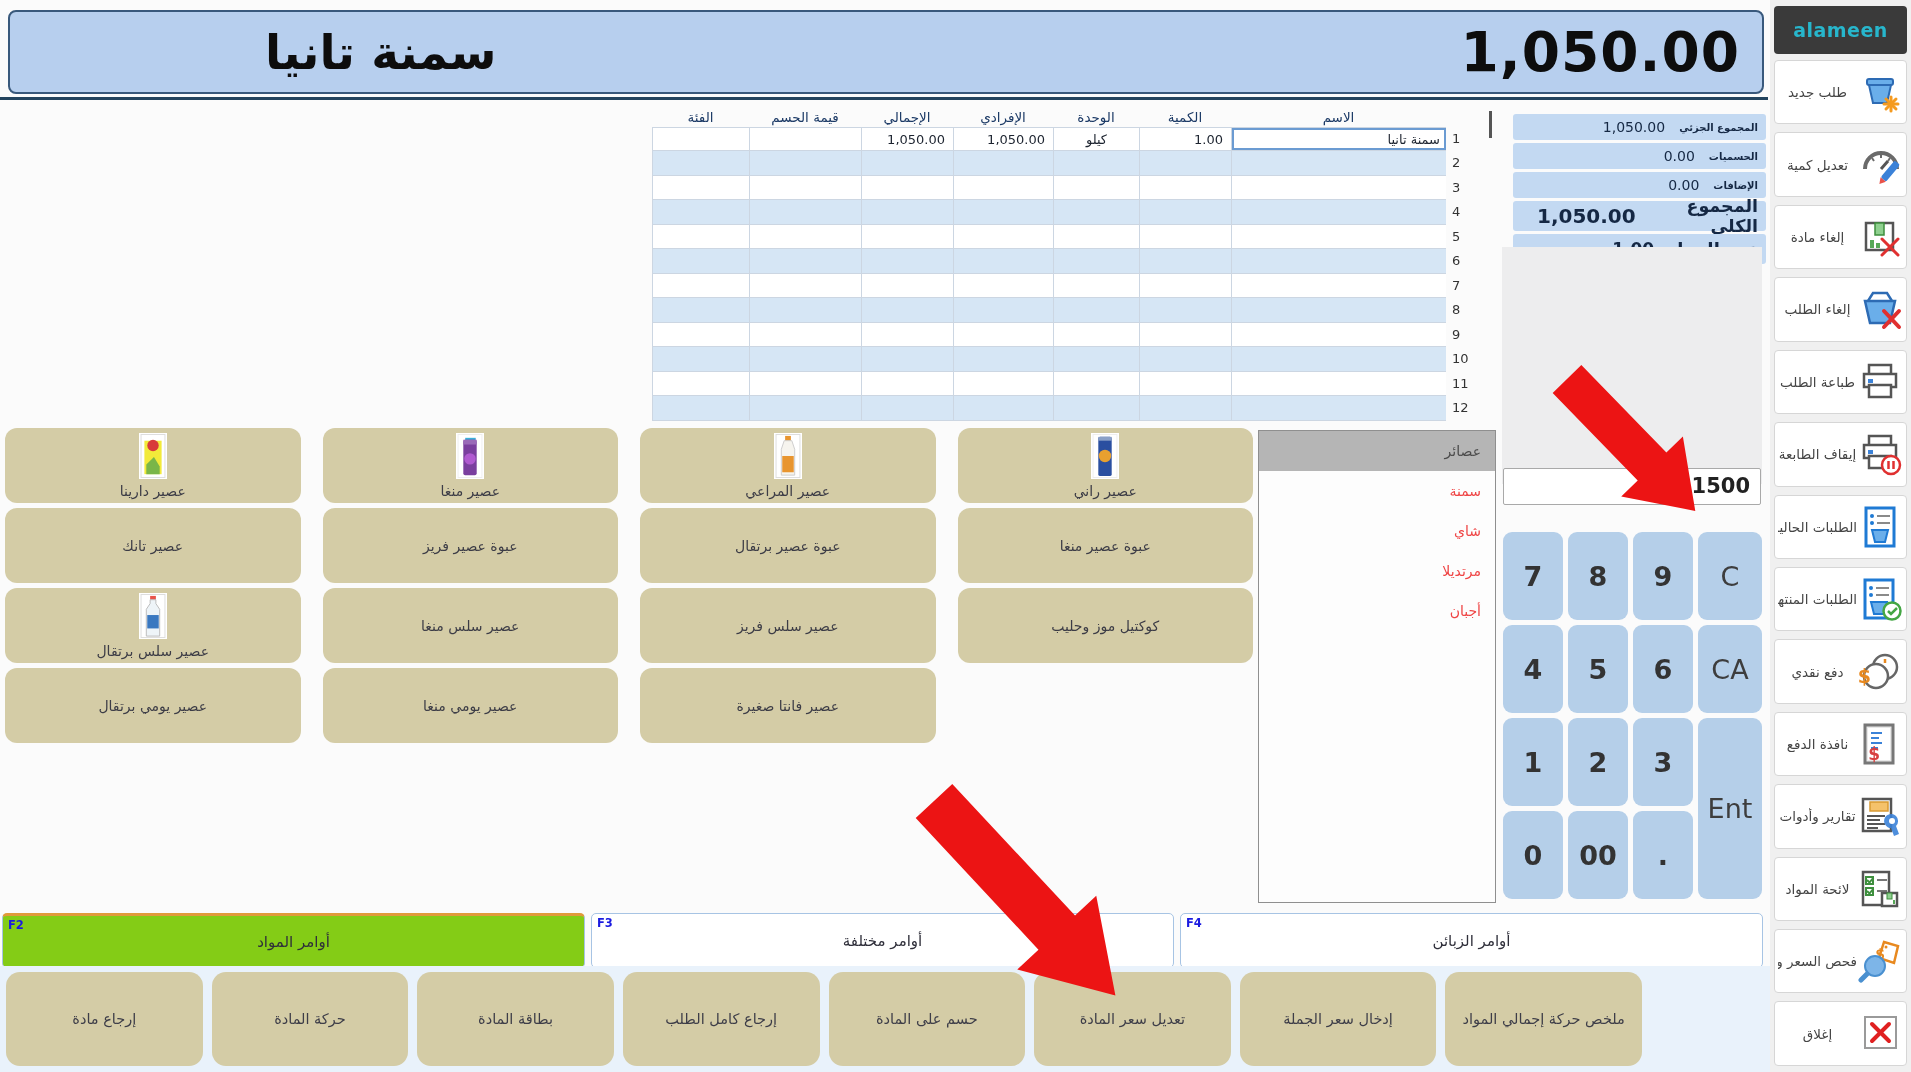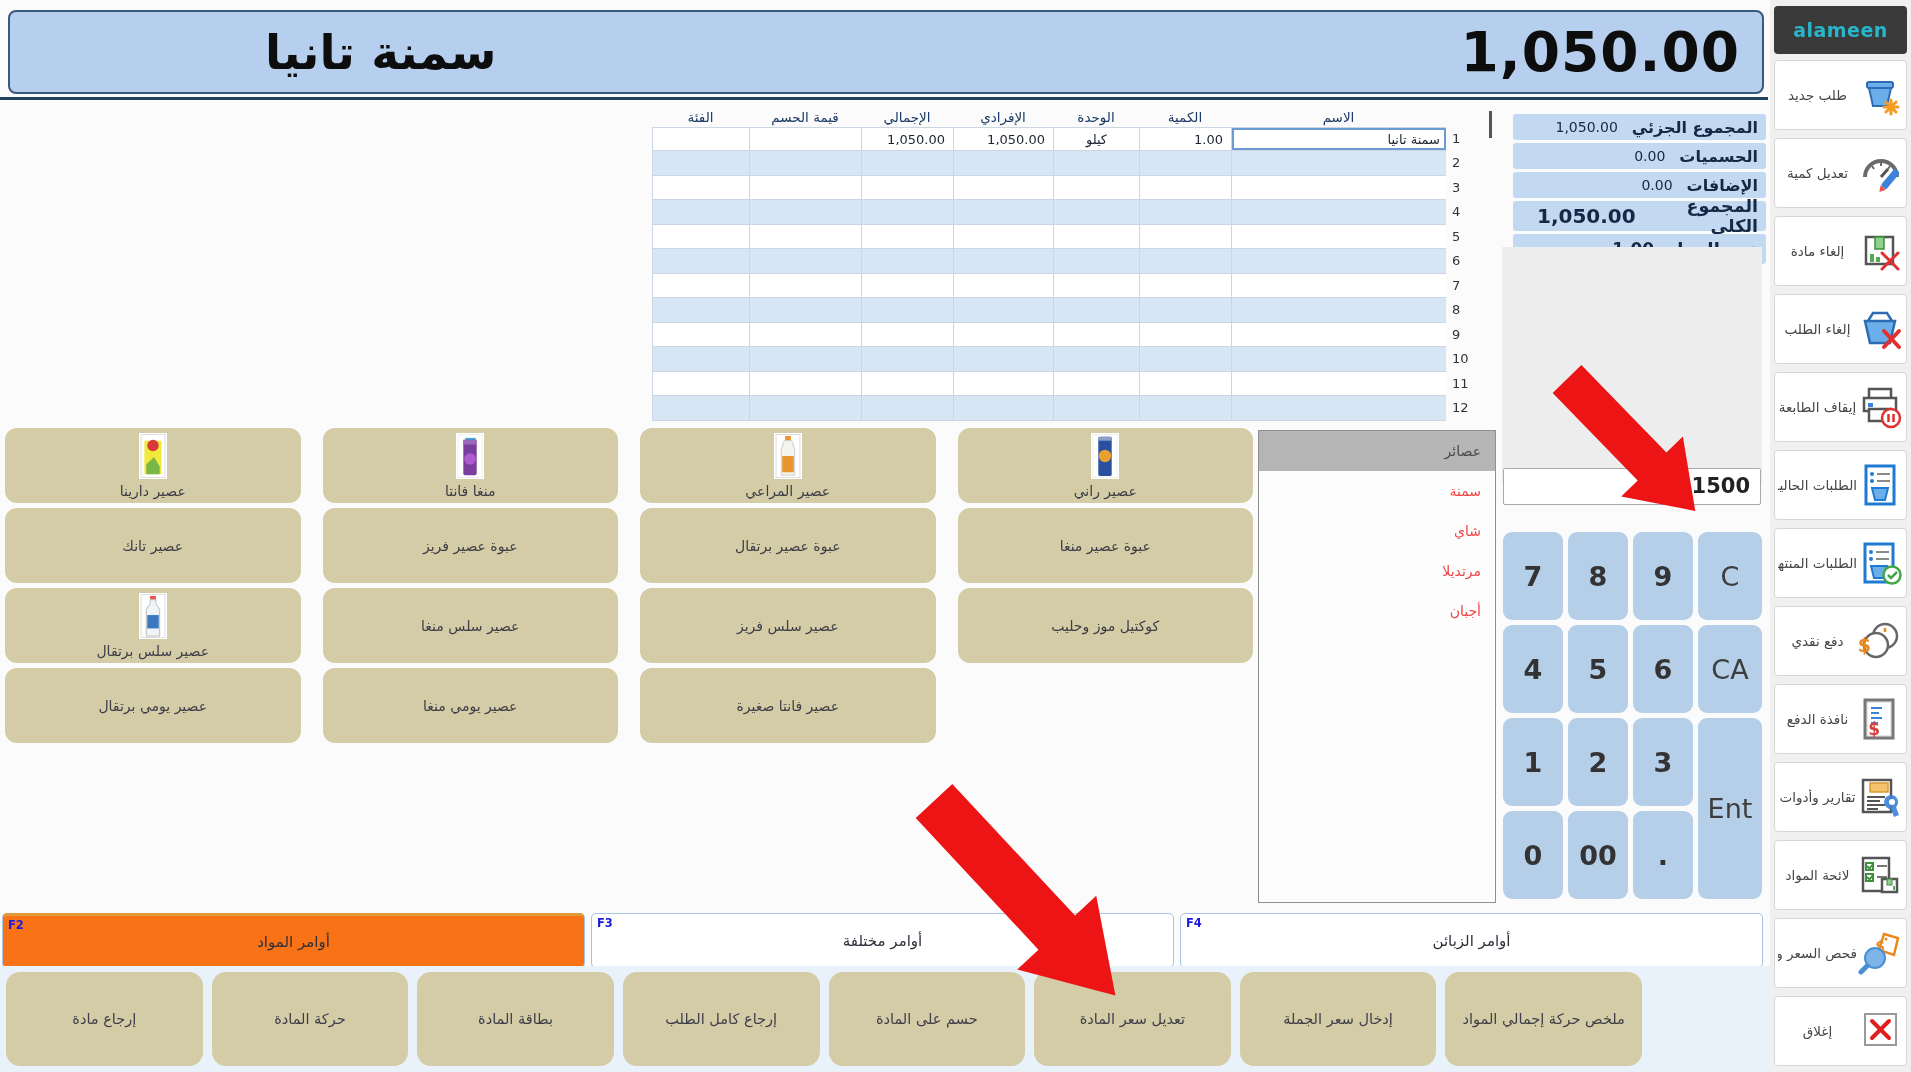--- a/index.html
+++ b/index.html
@@ -25,21 +25,21 @@
   .row-w{background:#ffffff;} .row-b{background:#d6e6f5;}
   .ct.num{direction:ltr;text-align:right;padding:0 8px;}
   .ct.ctr{text-align:center;}
   .ct.nm{text-align:right;padding:0 6px;}
   .ct.sel{background:#fff;box-shadow:inset 0 0 0 2px #6b9bd2;}
   .tbl-scroll-tick{position:absolute;left:1489px;top:111px;width:3px;height:27px;background:#555;}
 
   
   .summary{position:absolute;left:1513px;top:114px;width:253px;display:flex;flex-direction:column;gap:3px;direction:rtl;}
   .sum-row{background:#c3d9f2;border-radius:3px;display:flex;align-items:center;height:26px;padding:0 8px;color:#152844;}
-  .sum-row .lbl{font-size:16px;font-weight:bold;}
+  .sum-row .lbl{font-size:10px;font-weight:bold;}
   .sum-row .val{flex:1;text-align:right;direction:ltr;font-size:14px;padding-left:6px;padding-right:0;margin-left:10px;}
   .sum-row .val{text-align:right;margin-right:14px;}
   .sum-row.big{height:30px;}
   .sum-row.big .lbl{font-size:17.5px;}
   .sum-row.big .val{font-size:20px;font-weight:bold;}
   .sum-row.cnt .lbl{font-size:18px;font-weight:600;}
   .sum-row.cnt .val{font-size:17px;font-weight:bold;}
   .gray-box{position:absolute;left:1502px;top:247px;width:260px;height:237px;background:#ededee;}
 
   
@@ -64,21 +64,21 @@
           grid-template-columns:60px 60px 60px 64px;grid-template-rows:88px 88px 88px 88px;gap:5px;}
   .key{background:#b5cfe9;border-radius:9px;display:flex;align-items:center;justify-content:center;
        font-size:27px;font-weight:bold;color:#333;cursor:pointer;}
   .key.fn{font-weight:400;color:#3d3d3d;}
   .key.ent{grid-column:4;grid-row:3/5;font-weight:400;}
 
   
   .tabs{position:absolute;left:2px;top:913px;width:1761px;height:55px;display:flex;gap:6px;direction:ltr;}
   .tab{flex:1;position:relative;background:#fff;border:1px solid #a7c4e4;border-radius:5px;box-sizing:border-box;
        display:flex;align-items:center;justify-content:center;font-size:15px;color:#2f2f3a;cursor:pointer;}
-  .tab.active{background:#f97316;border-top:3px solid #e09a3a;}
+  .tab.active{background:#84cc16;border-top:3px solid #e09a3a;}
   .tab .fkey{position:absolute;top:2px;left:5px;color:#1b1be0;font-size:11.5px;font-weight:bold;}
   .bottom-strip{position:absolute;left:0;top:966px;width:1770px;height:106px;background:#e9f2fb;box-sizing:border-box;
                 display:flex;direction:ltr;gap:9px;padding:6px 128px 6px 6px;align-items:stretch;}
   .bbtn{flex:1;background:#d4cca6;border-radius:14px;display:flex;align-items:center;justify-content:center;
         font-size:14.5px;color:#3d3d48;cursor:pointer;}
 
   
   .sidebar{position:absolute;left:1770px;top:0;width:141px;height:1072px;background:#f0f0f0;box-sizing:border-box;
            padding:6px 4px;display:flex;flex-direction:column;gap:6px;direction:rtl;}
   .brand{height:48px;background:#3a3a3a;border-radius:4px;display:flex;align-items:center;justify-content:center;
@@ -248,21 +248,21 @@
       <div class="pbtn">
         <span class="pimg">
           <svg width="26" height="44" viewBox="0 0 26 46">
             <rect x="0.5" y="0.5" width="25" height="45" fill="#fff" stroke="#eee"></rect>
             <rect x="8" y="4" width="11" height="3" fill="#3ab0d8"></rect>
             <rect x="6" y="6" width="14" height="37" rx="2" fill="#7a3f9e"></rect>
             <rect x="6" y="6" width="14" height="5" fill="#9a6ab8"></rect>
             <circle cx="13" cy="26" r="6" fill="#b05ad0"></circle>
           </svg>
         </span>
-        <span class="plbl">منغا فانتا</span>
+        <span class="plbl">عصير منغا</span>
       </div>
       <div class="pbtn">
         <span class="pimg">
           <svg width="26" height="44" viewBox="0 0 26 46">
             <rect x="0.5" y="0.5" width="25" height="45" fill="#fff" stroke="#ddd"></rect>
             <rect x="10" y="2" width="6" height="5" fill="#e8952f"></rect>
             <path d="M9 7 h8 l3 9 v27 H6 V16 Z" fill="#f6f4ee" stroke="#ccc"></path>
             <rect x="7" y="23" width="12" height="17" fill="#e8952f"></rect>
           </svg>
         </span>
@@ -432,20 +432,31 @@
                 <line x1="26" y1="24" x2="41" y2="40"></line>
                 <line x1="41" y1="24" x2="26" y2="40"></line>
               </g>
             </svg>
           </span>
           <span class="sb-label">إلغاء الطلب</span>
         </div>
         <div class="sb-btn">
           <span class="sb-icon">
             <svg width="44" height="44" viewBox="0 0 44 44">
+              <rect x="11" y="5" width="22" height="11" fill="#fff" stroke="#555" stroke-width="2.5"></rect>
+              <rect x="6" y="14" width="32" height="13" fill="#fff" stroke="#555" stroke-width="2.5"></rect>
+              <rect x="10" y="19" width="5" height="4" fill="#3b82d8"></rect>
+              <rect x="11" y="25" width="22" height="12" fill="#fff" stroke="#555" stroke-width="2.5"></rect>
+            </svg>
+          </span>
+          <span class="sb-label">طباعة الطلب</span>
+        </div>
+        <div class="sb-btn">
+          <span class="sb-icon">
+            <svg width="44" height="44" viewBox="0 0 44 44">
               <rect x="11" y="4" width="22" height="11" fill="#fff" stroke="#555" stroke-width="2.5"></rect>
               <rect x="6" y="13" width="32" height="13" fill="#fff" stroke="#555" stroke-width="2.5"></rect>
               <rect x="10" y="18" width="5" height="4" fill="#3b82d8"></rect>
               <rect x="11" y="24" width="22" height="12" fill="#fff" stroke="#555" stroke-width="2.5"></rect>
               <circle cx="33" cy="33" r="9" fill="#fff" stroke="#e03030" stroke-width="2.5"></circle>
               <line x1="30.5" y1="29" x2="30.5" y2="37" stroke="#e03030" stroke-width="2.5"></line>
               <line x1="35.5" y1="29" x2="35.5" y2="37" stroke="#e03030" stroke-width="2.5"></line>
             </svg>
           </span>
           <span class="sb-label">إيقاف الطابعة</span>

